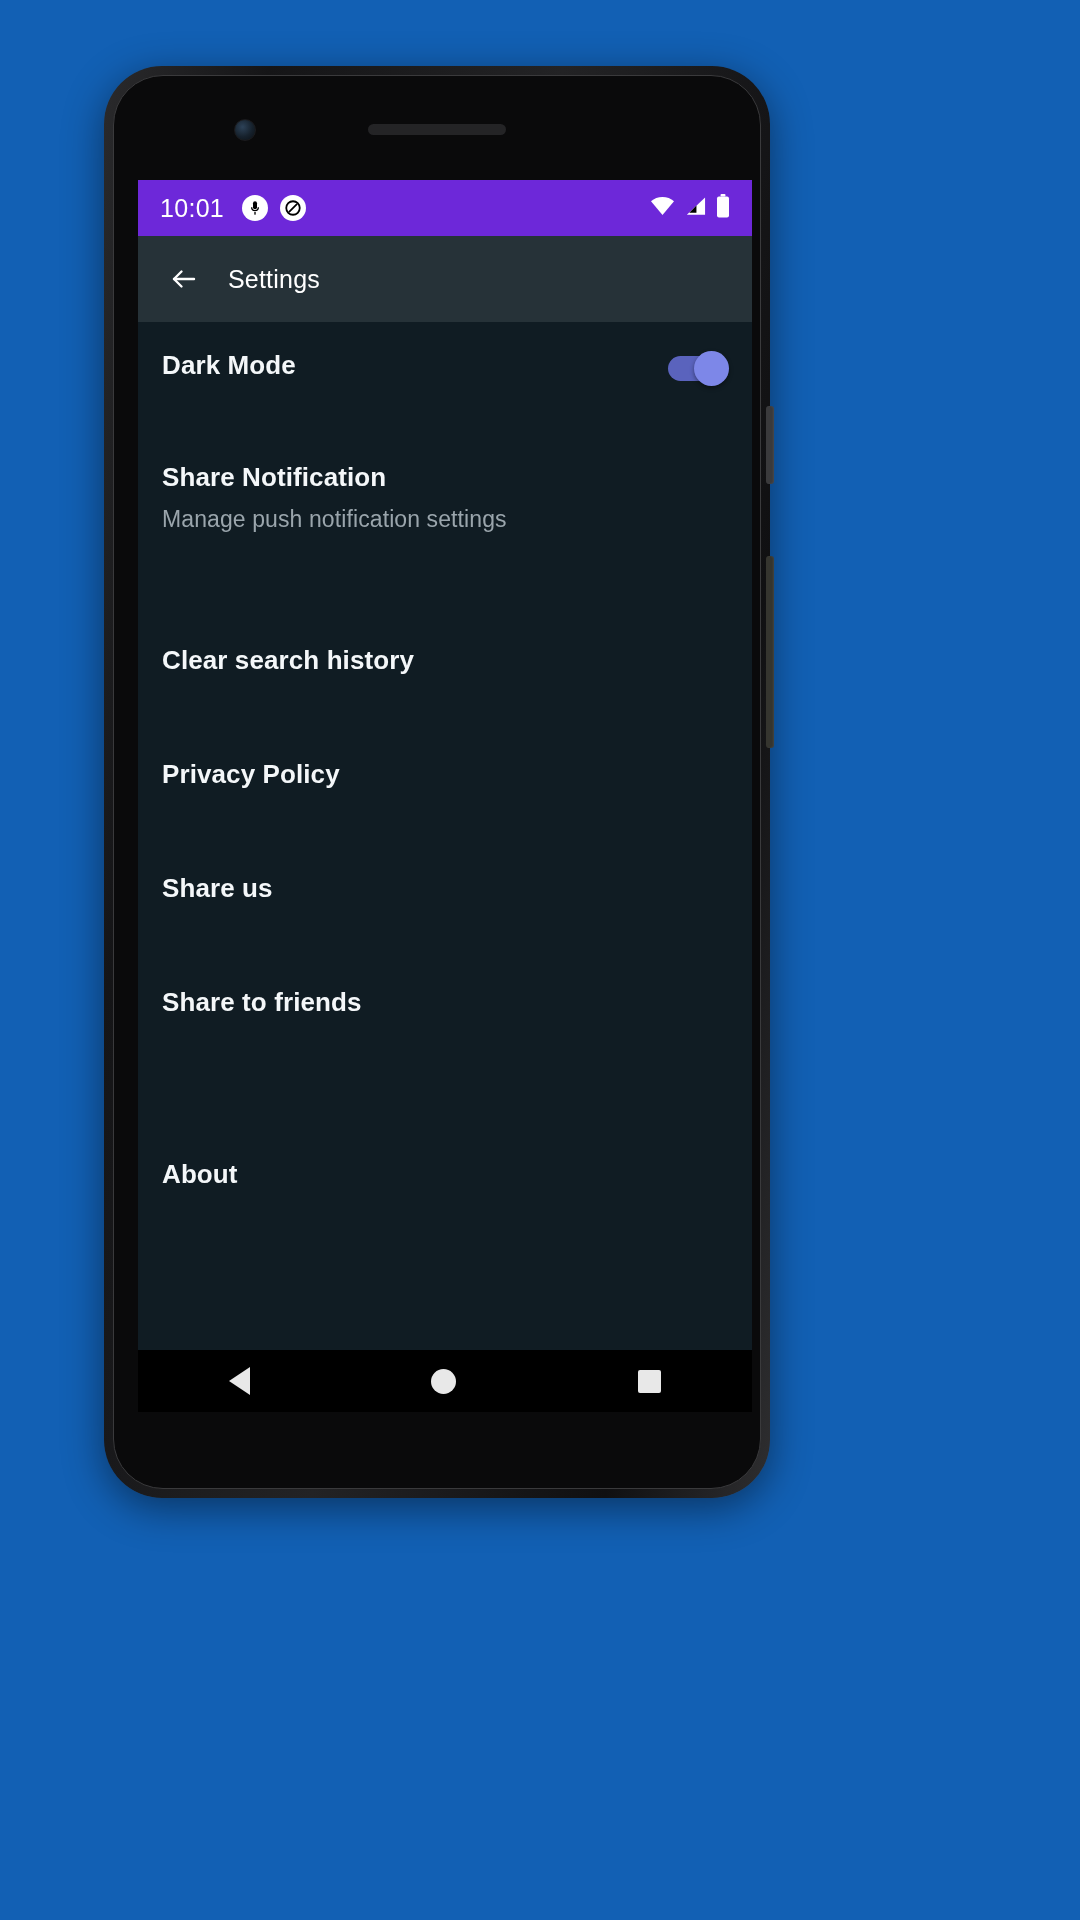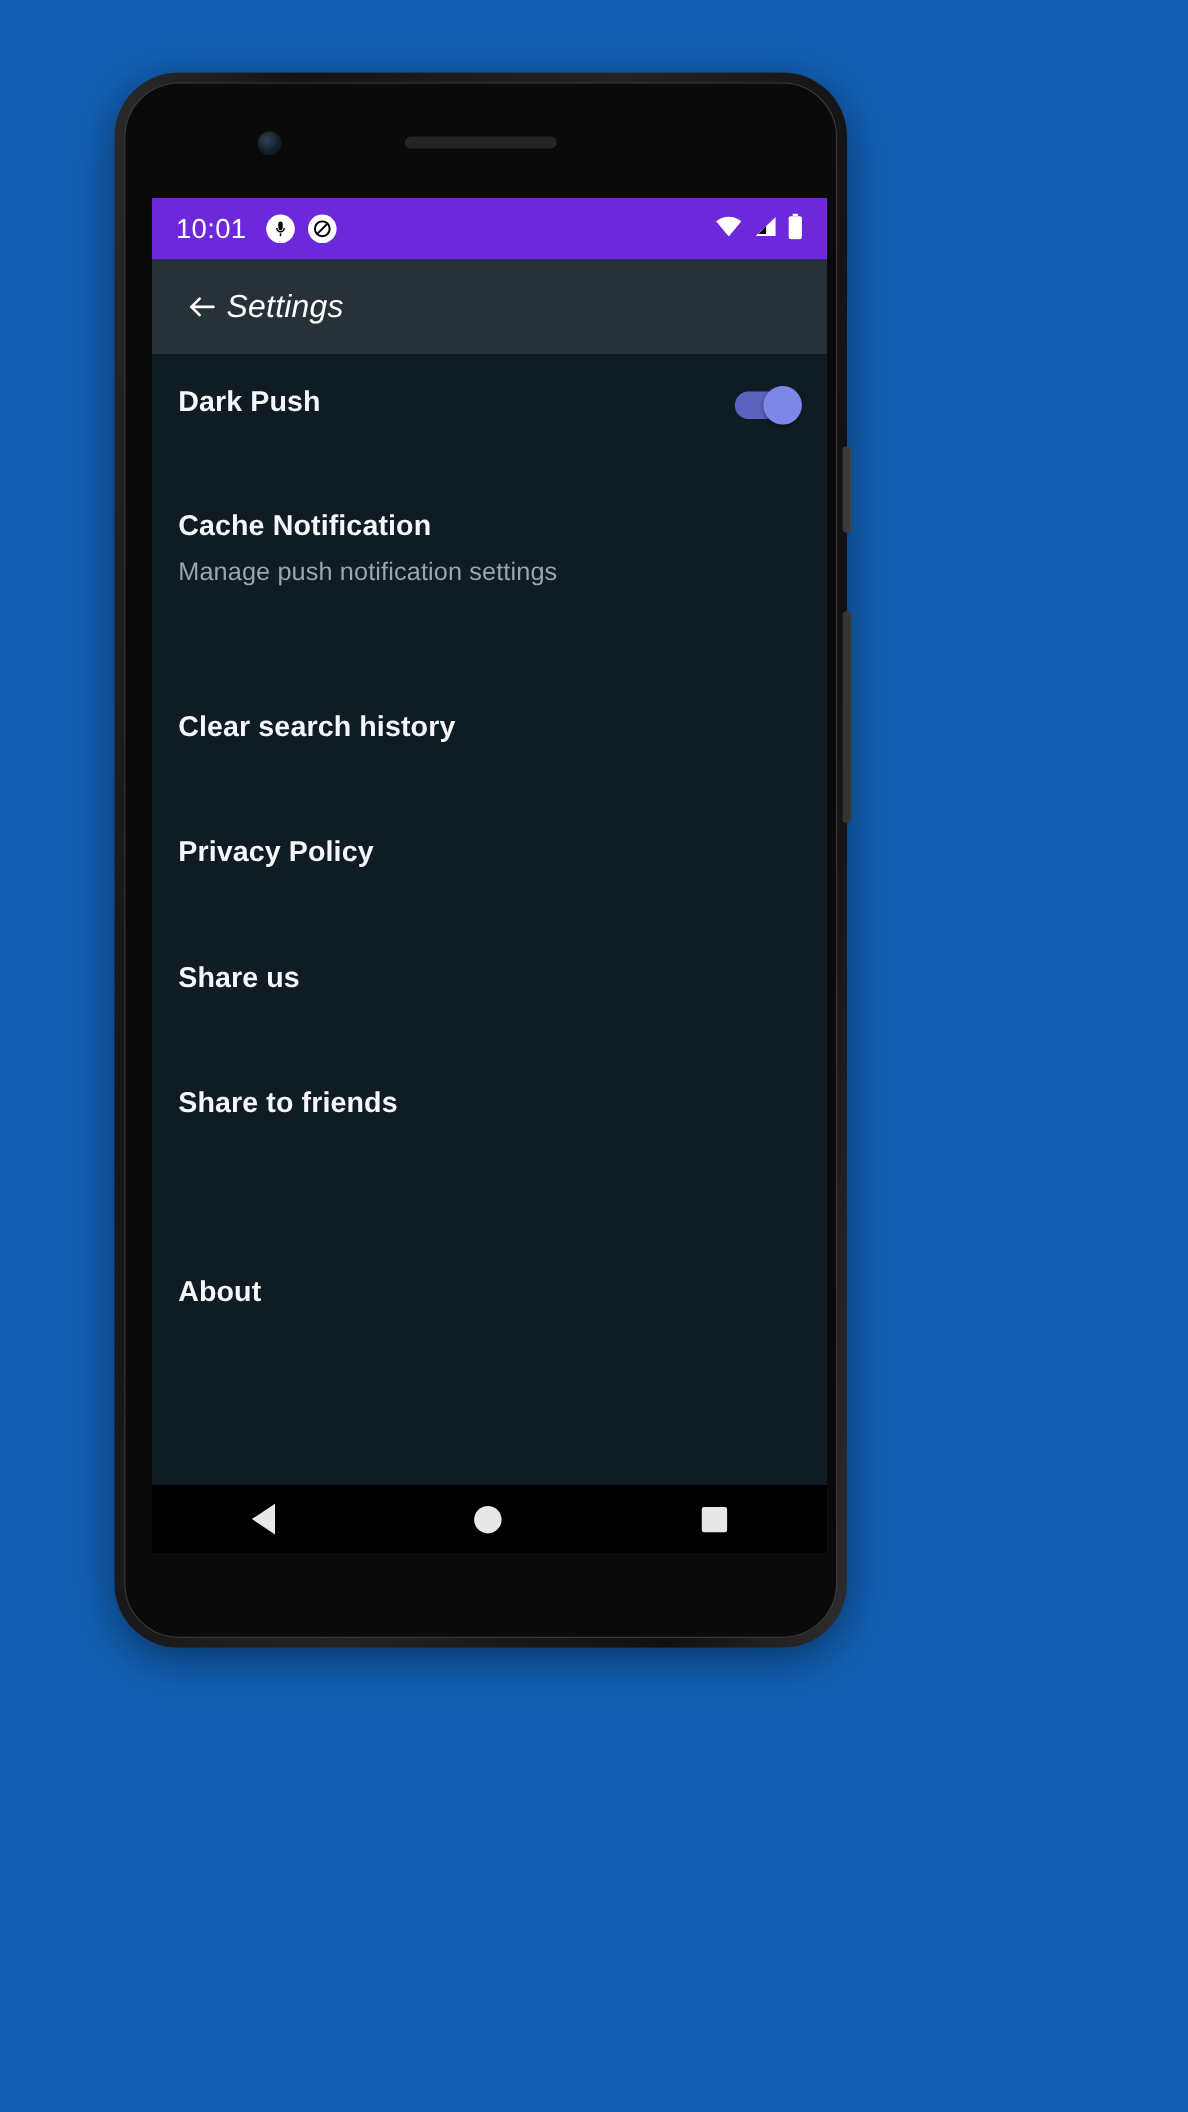--- a/index.html
+++ b/index.html
@@ -72,21 +72,21 @@
     background:#fff; display:flex; align-items:center; justify-content:center;
   }
 
   
   #app-bar{
     height:86px; background:#263238;
     display:flex; align-items:center;
     padding:0 0 0 24px;
   }
   #back-button{ width:44px; height:44px; display:flex; align-items:center; justify-content:center; }
-  #app-bar-title{ color:#ffffff; font-size:29px; letter-spacing:.2px;font-style:italic; }
+  #app-bar-title{ color:#ffffff; font-size:25px; margin-left:22px; letter-spacing:.2px; }
 
   
   #settings-list{
     background:#101c23;
     height:calc(100% - 56px - 86px - 62px);
     padding-top:28px;
     overflow:hidden;
   }
   .settings-row{
     display:flex; align-items:flex-start;
@@ -188,31 +188,31 @@
             <polyline points="10,6 4,12 10,18"></polyline>
           </svg>
         </div>
         <div id="app-bar-title">Settings</div>
       </div>
 
       <div id="settings-list">
 
         <div class="settings-row">
           <div class="row-texts">
-            <div class="row-title">Dark Push</div>
+            <div class="row-title">Dark Mode</div>
           </div>
           <div class="row-action">
             <div id="dark-mode-toggle"></div>
           </div>
         </div>
         <div class="row-gap-large"></div>
 
         <div class="settings-row">
           <div class="row-texts">
-            <div class="row-title">Cache Notification</div>
+            <div class="row-title">Share Notification</div>
             <div class="row-subtitle">Manage push notification settings</div>
           </div>
           <div class="row-action"></div>
         </div>
         <div class="row-gap-large"></div>
 
         <div class="row-gap-large"></div>
 
         <div class="settings-row">
           <div class="row-texts">

